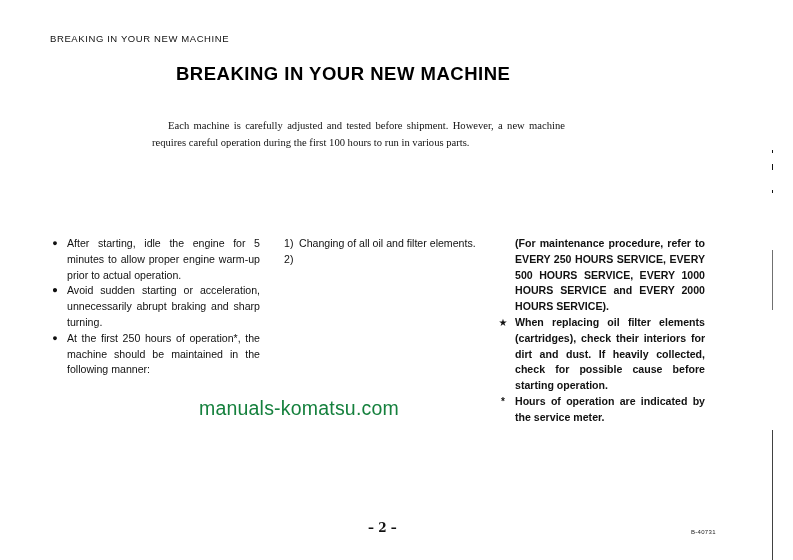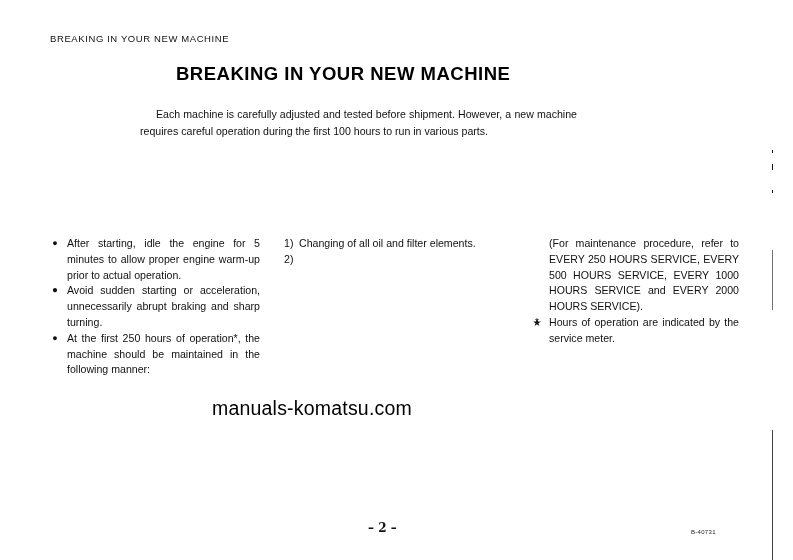--- a/index.html
+++ b/index.html
@@ -13,41 +13,41 @@
   }
   .page-title {
     position: absolute; left: 176px; top: 63px; width: 380px;
     font-size: 18.5px; font-weight: bold; letter-spacing: 0.5px; color: #000;
     white-space: nowrap;
   }
   .intro {
     position: absolute; left: 140px; top: 106px; width: 437px;
     font-size: 10.6px; line-height: 16.6px; text-align: justify; color: #111;
   }
-  .intro p { margin: 0; text-indent: 16px; }
+  .intro p { margin: 12px; text-indent: 16px; font-family: Liberation Serif, serif; }
   .col {
     position: absolute; top: 236px; font-size: 10.6px; line-height: 15.8px; color: #111;
   }
   .col-left { left: 50px; width: 210px; }
   .col-mid { left: 284px; width: 210px; }
-  .col-right { left: 532px; width: 207px; }
+  .col-right { left: 498px; width: 207px; font-weight: bold; }
   ul.bullets { list-style: none; margin: 0; padding: 0; }
   ul.bullets li { position: relative; padding-left: 17px; text-align: justify; }
   ul.bullets li .mark {
     position: absolute; left: 0; top: 0; width: 10px; text-align: center; font-size: 9px;
   }
   ol.steps { list-style: none; margin: 0; padding: 0; }
   ol.steps li { position: relative; padding-left: 15px; }
   ol.steps li .num { position: absolute; left: 0; top: 0; }
   .right-block { padding-left: 17px; text-align: justify; }
   .note { position: relative; padding-left: 17px; text-align: justify; }
   .note .mark { position: absolute; left: 0; top: 0; width: 10px; text-align: center; font-size: 10px; }
   .watermark {
-    position: absolute; left: 212px; top: 397px;
-    font-size: 19.5px; color: #000000; letter-spacing: 0.2px; white-space: nowrap;
+    position: absolute; left: 199px; top: 397px;
+    font-size: 19.5px; color: #15803d; letter-spacing: 0.2px; white-space: nowrap;
   }
   .page-number {
     position: absolute; left: 368px; top: 521px;
     font-family: "DejaVu Serif", serif; font-weight: bold; font-size: 12px; color: #111;
   }
   .doc-code {
     position: absolute; left: 691px; top: 529px; font-size: 6px; color: #222; letter-spacing: 0.3px;
   }
   .edge-marks {
     position: absolute; left: 771px; top: 100px; width: 4px; height: 460px;
@@ -94,20 +94,21 @@
     <li>
       <span class="num">2)</span>
     </li>
   </ol>
 </div>
 
 <div class="col col-right">
   <div class="right-block">(For maintenance procedure, refer to EVERY 250 HOURS SERVICE, EVERY 500 HOURS SERVICE, EVERY 1000 HOURS SERVICE and EVERY 2000 HOURS SERVICE).</div>
   <div class="note">
     <span class="mark">★</span>
+    <span>When replacing oil filter elements (cartridges), check their interiors for dirt and dust. If heavily collected, check for possible cause before starting operation.</span>
   </div>
   <div class="note">
     <span class="mark">*</span>
     <span>Hours of operation are indicated by the service meter.</span>
   </div>
 </div>
 
 <div class="watermark">manuals-komatsu.com</div>
 
 <div class="page-number">– 2 –</div>

